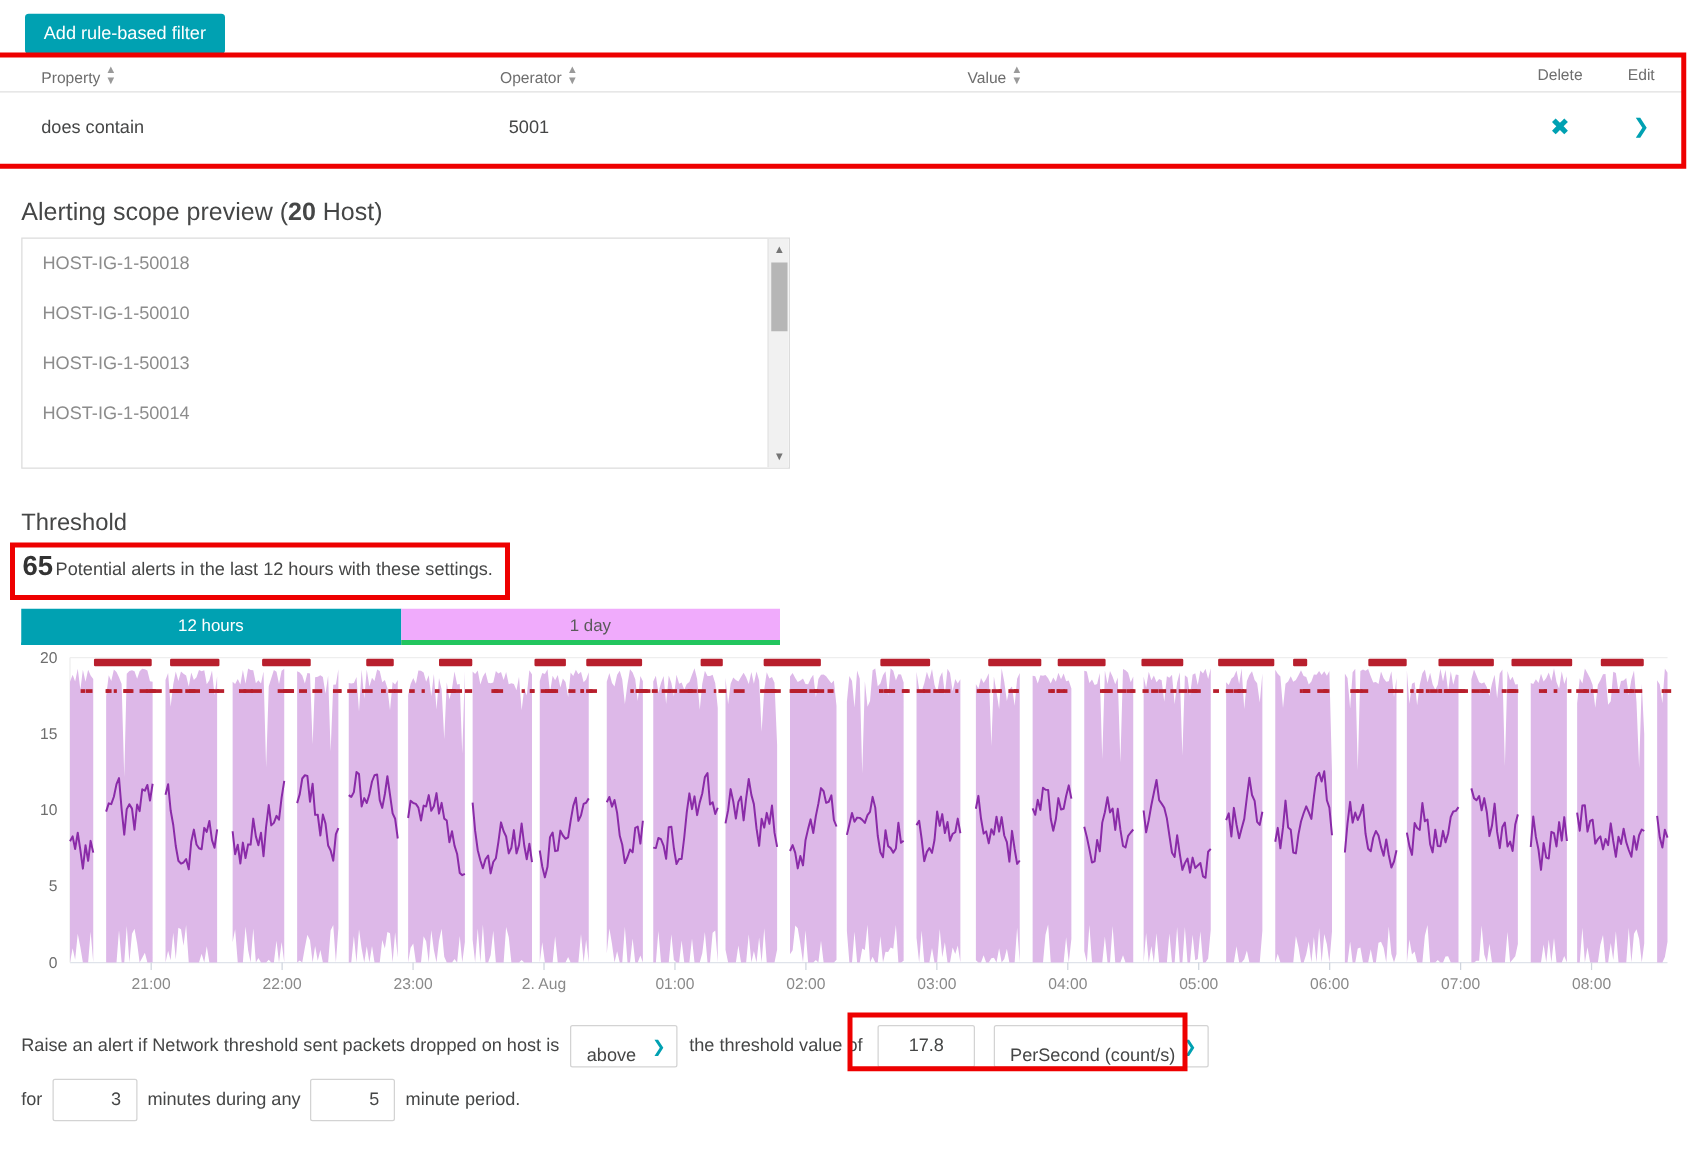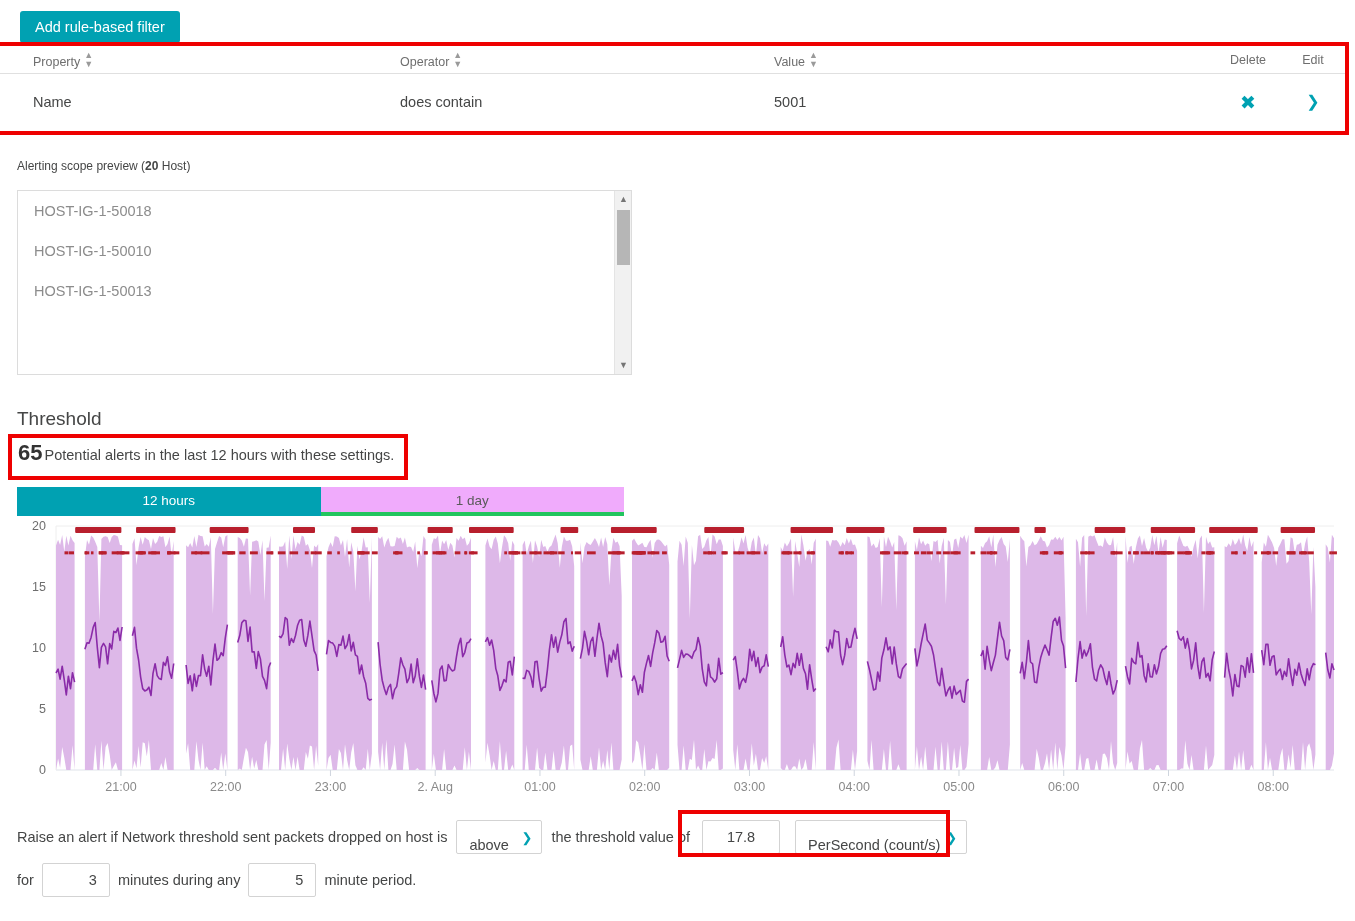--- a/index.html
+++ b/index.html
@@ -63,21 +63,21 @@
   .sort-arrows span { display: block; }
   .icon-x, .icon-chev {
     color: #00a1b2; font-size: 19px; cursor: pointer;
     display: inline-block; line-height: 1;
   }
   .icon-chev { font-size: 16px; }
 
   
   .scope-label {
     position: absolute; left: 17px; top: 159px;
-    font-size: 12px; color: #454646;
+    font-size: 20px; color: #454646;
   }
   .scope-label b { font-weight: bold; }
   .scope-box {
     position: absolute; left: 17px; top: 190px;
     width: 615px; height: 185px;
     border: 1px solid #dcdcdc; background: #ffffff;
     overflow: hidden;
   }
   .scope-list { position: absolute; left: 0; top: 0; right: 18px; }
   .scope-item {
@@ -203,41 +203,41 @@
       <div class="col-operator">
         <span>Operator</span><span class="sort-arrows"><span>▲</span><span>▼</span></span>
       </div>
       <div class="col-value">
         <span>Value</span><span class="sort-arrows"><span>▲</span><span>▼</span></span>
       </div>
       <div class="col-delete">Delete</div>
       <div class="col-edit">Edit</div>
     </div>
     <div class="ft-row">
-      <div class="col-property">Name</div>
       <div class="col-operator">does contain</div>
       <div class="col-value">5001</div>
       <div class="col-delete">
         <span class="icon-x">✖</span>
       </div>
       <div class="col-edit">
         <span class="icon-chev">❯</span>
       </div>
     </div>
   </div>
   <div class="redbox" id="redbox-filter-table"></div>
 
   <div class="scope-label">
     <span>Alerting scope preview (</span><b>20</b><span> Host)</span>
   </div>
   <div class="scope-box">
     <div class="scope-list">
       <div class="scope-item">HOST-IG-1-50018</div>
       <div class="scope-item">HOST-IG-1-50010</div>
       <div class="scope-item">HOST-IG-1-50013</div>
+      <div class="scope-item">HOST-IG-1-50014</div>
     </div>
     <div class="scope-scrollbar">
       <div class="sb-arrow up">▲</div>
       <div class="sb-thumb"></div>
       <div class="sb-arrow down">▼</div>
     </div>
   </div>
 
   <h2 class="threshold-heading">Threshold</h2>
 

